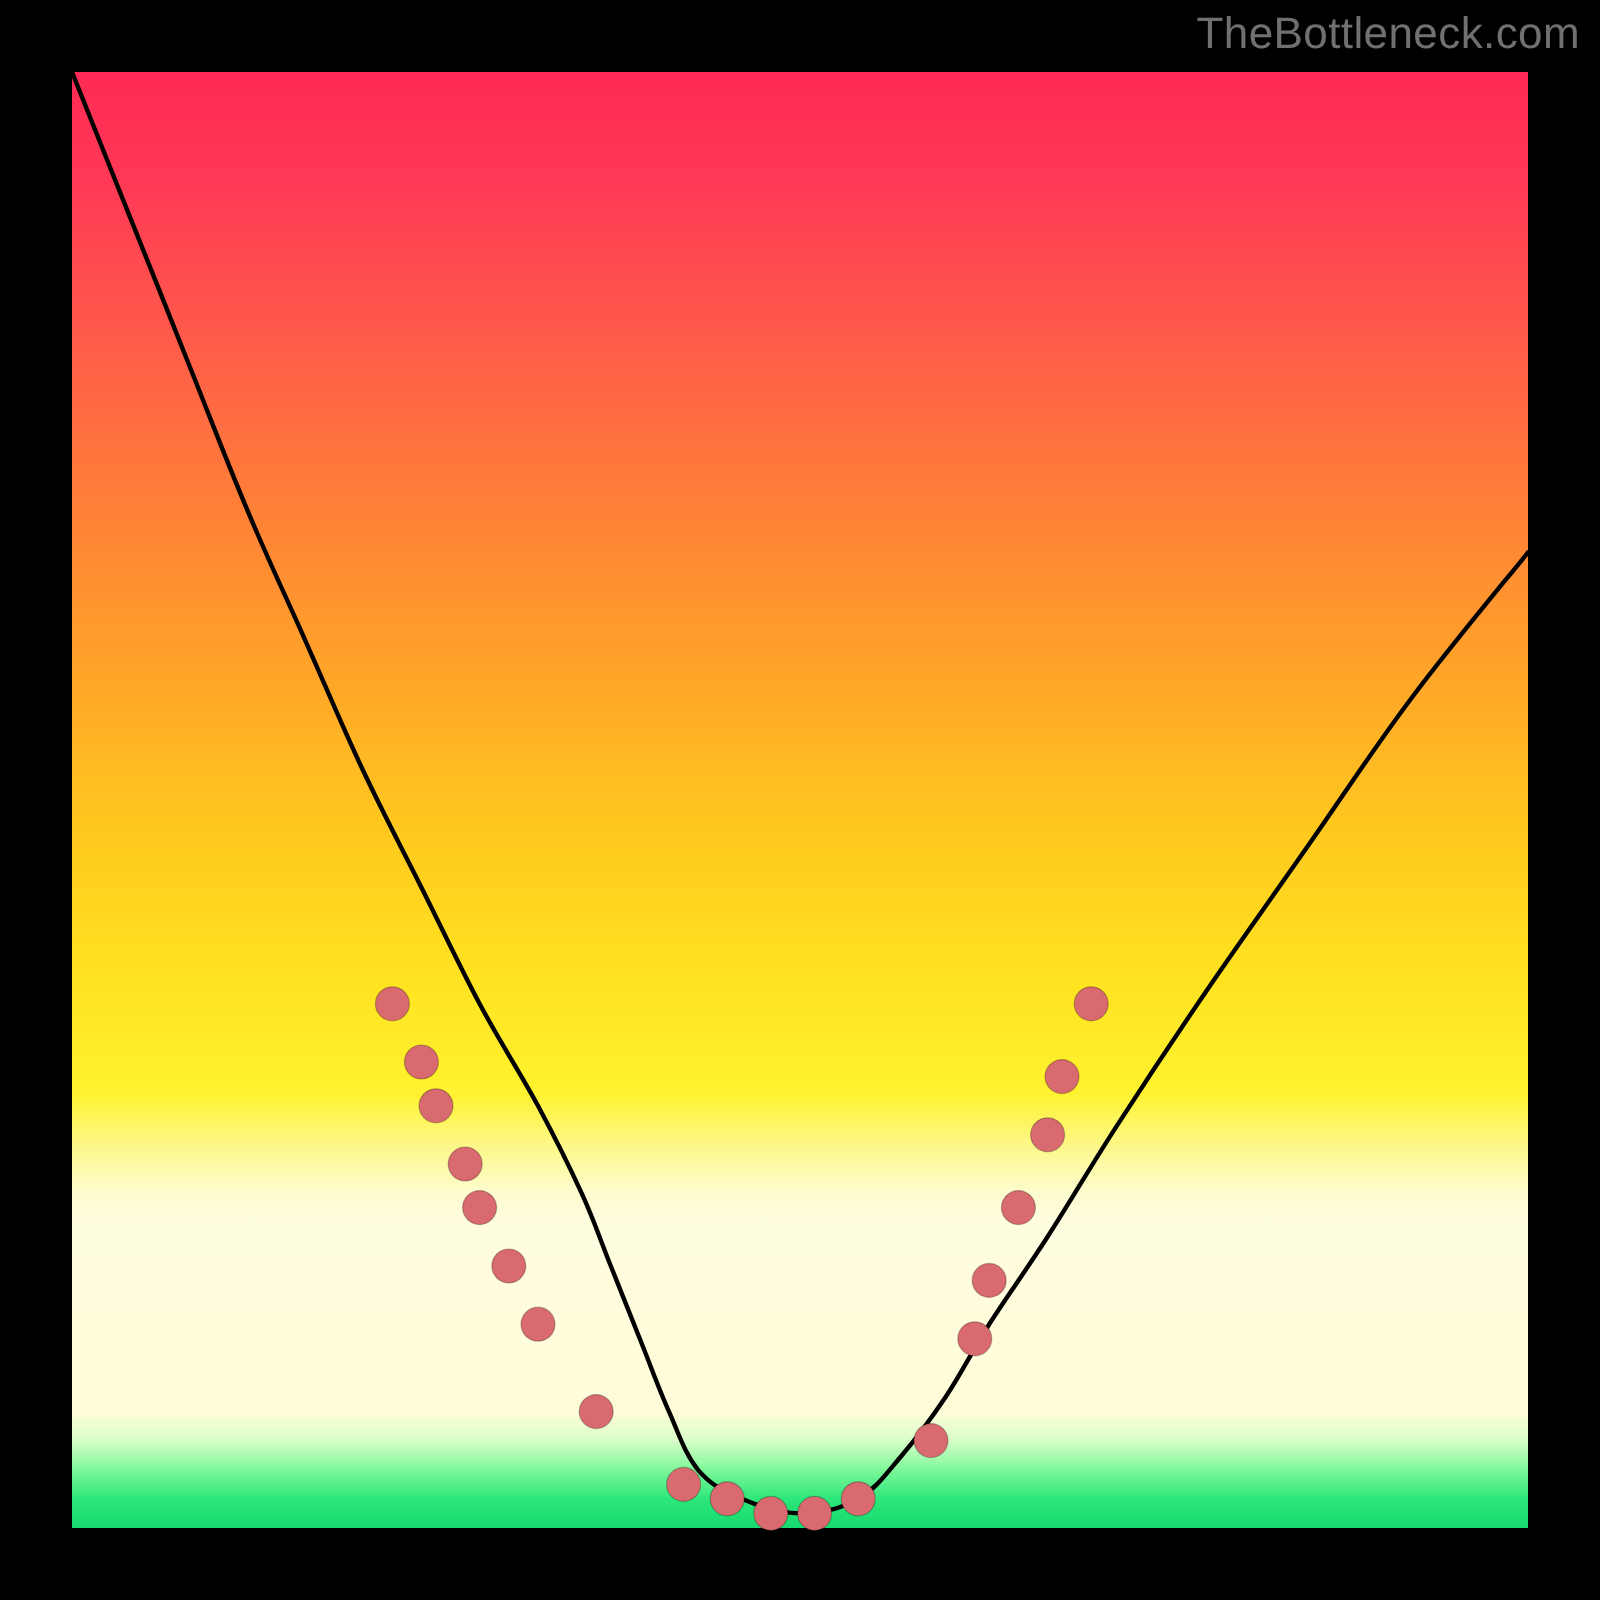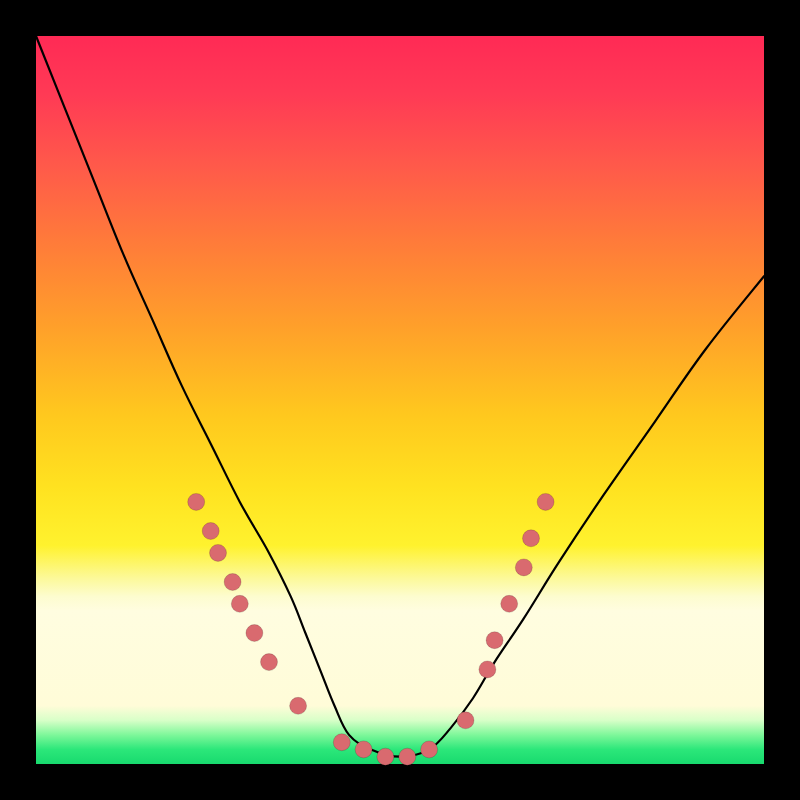--- a/index.html
+++ b/index.html
@@ -73,20 +73,21 @@
   .marker {
     fill: #d96a6f;
     stroke: rgba(0,0,0,0.25);
     stroke-width: 0.6;
   }
 </style>
 </head>
 <body>
 
 <div class="frame">
+  <div class="watermark">TheBottleneck.com</div>
 
   <div class="gradient-area"></div>
 
   <svg class="plot" viewBox="0 0 728 728">
     <path id="curve-path" class="curve" d="M 0.0 0.0 C 5.2 13.1, 18.6 46.6, 29.1 72.8 C 39.6 99.0, 47.8 119.4, 58.2 145.6 C 68.7 171.8, 76.9 193.5, 87.4 218.4 C 97.8 243.3, 106.0 260.3, 116.5 283.9 C 127.0 307.5, 135.1 327.2, 145.6 349.4 C 156.1 371.7, 164.2 386.7, 174.7 407.7 C 185.2 428.6, 193.4 446.3, 203.8 465.9 C 214.3 485.6, 223.8 499.8, 233.0 516.9 C 242.1 533.9, 248.2 546.1, 254.8 560.6 C 261.4 575.0, 264.1 583.9, 269.4 597.0 C 274.6 610.1, 278.7 620.3, 283.9 633.4 C 289.2 646.5, 293.2 658.0, 298.5 669.8 C 303.7 681.6, 306.5 691.0, 313.0 698.9 C 319.6 706.7, 325.7 709.5, 334.9 713.4 C 344.1 717.4, 353.5 720.7, 364.0 720.7 C 374.5 720.7, 383.9 718.7, 393.1 713.4 C 402.3 708.2, 407.1 700.8, 415.0 691.6 C 422.8 682.4, 428.9 674.3, 436.8 662.5 C 444.7 650.7, 449.5 640.5, 458.6 626.1 C 467.8 611.7, 476.0 600.7, 487.8 582.4 C 499.6 564.1, 509.7 546.4, 524.2 524.2 C 538.6 501.9, 550.8 483.5, 567.8 458.6 C 584.9 433.7, 600.5 412.0, 618.8 385.8 C 637.1 359.6, 650.1 339.2, 669.8 313.0 C 689.4 286.8, 717.5 253.3, 728.0 240.2"></path>
     <g id="marker-group">
         <circle cx="160.2" cy="465.9" r="8.5" class="marker"></circle>
         <circle cx="174.7" cy="495.0" r="8.5" class="marker"></circle>
         <circle cx="182.0" cy="516.9" r="8.5" class="marker"></circle>
         <circle cx="196.6" cy="546.0" r="8.5" class="marker"></circle>

